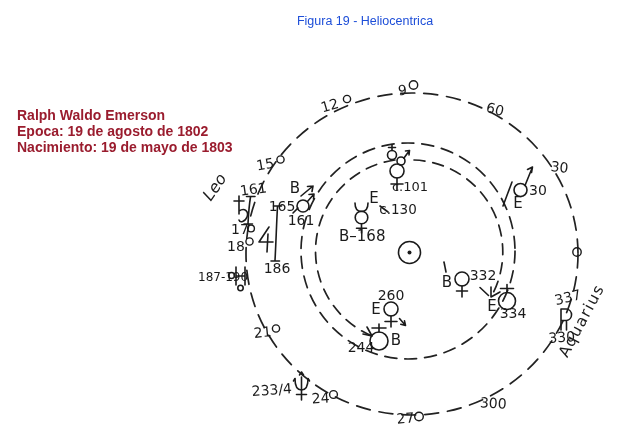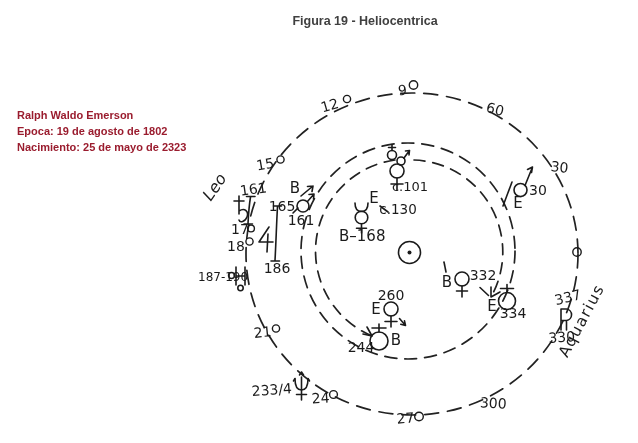--- a/index.html
+++ b/index.html
@@ -1,20 +1,20 @@
 <!DOCTYPE html>
 <html><head>
 <meta charset="utf-8">
 <style>
   html,body{margin:0;padding:0;background:#ffffff;}
   .page{position:relative;width:638px;height:443px;background:#ffffff;overflow:hidden;
         font-family:"Liberation Sans",sans-serif;}
   .title{position:absolute;left:365px;top:14px;transform:translateX(-50%);
-         font-size:12.5px;font-weight:bold;color:#404040;white-space:nowrap;}
-  .info{position:absolute;left:17px;top:107px;font-size:11px;font-weight:bold;
+         font-size:12.5px;font-weight:normal;color:#1d4ed8;white-space:nowrap;}
+  .info{position:absolute;left:17px;top:107px;font-size:14px;font-weight:bold;
         color:#9a1c2e;line-height:16px;white-space:nowrap;}
   svg{position:absolute;left:0;top:0;}
   svg text{fill:#1b1b1b;stroke:none;font-family:"DejaVu Sans",sans-serif;}
   .stroke{fill:none;stroke:#1b1b1b;stroke-width:1.6;stroke-linecap:round;stroke-linejoin:round;}
   .ring{fill:none;stroke:#222222;stroke-width:1.7;stroke-linecap:round;}
   .outer{stroke-dasharray:14 9;}
   .middle{stroke-dasharray:12 8;}
   .inner{stroke-dasharray:11 8;}
   .dego{fill:none;stroke:#1b1b1b;stroke-width:1.4;}
   .num{font-size:14px;}
@@ -25,21 +25,21 @@
 </head>
 <body>
 
 <div class="page">
 
   <div class="title">Figura 19 - Heliocentrica</div>
 
   <div class="info">
     <div>Ralph Waldo Emerson</div>
     <div>Epoca: 19 de agosto de 1802</div>
-    <div>Nacimiento: 25 de mayo de 2323</div>
+    <div>Nacimiento: 19 de mayo de 1803</div>
   </div>
 
   <svg width="638" height="443" viewBox="0 0 638 443">
 
     <g>
       <ellipse class="ring outer" cx="412" cy="254" rx="166" ry="161"></ellipse>
       <ellipse class="ring middle" cx="408" cy="251" rx="107" ry="108"></ellipse>
       <path class="ring inner" d="M395,160 A92,92 0 0 0 372,336"></path>
       <path class="stroke" d="M363,334 L372,336 L367,327"></path>
       <path class="ring inner" d="M414,160 A92,92 0 0 1 491,297"></path>

